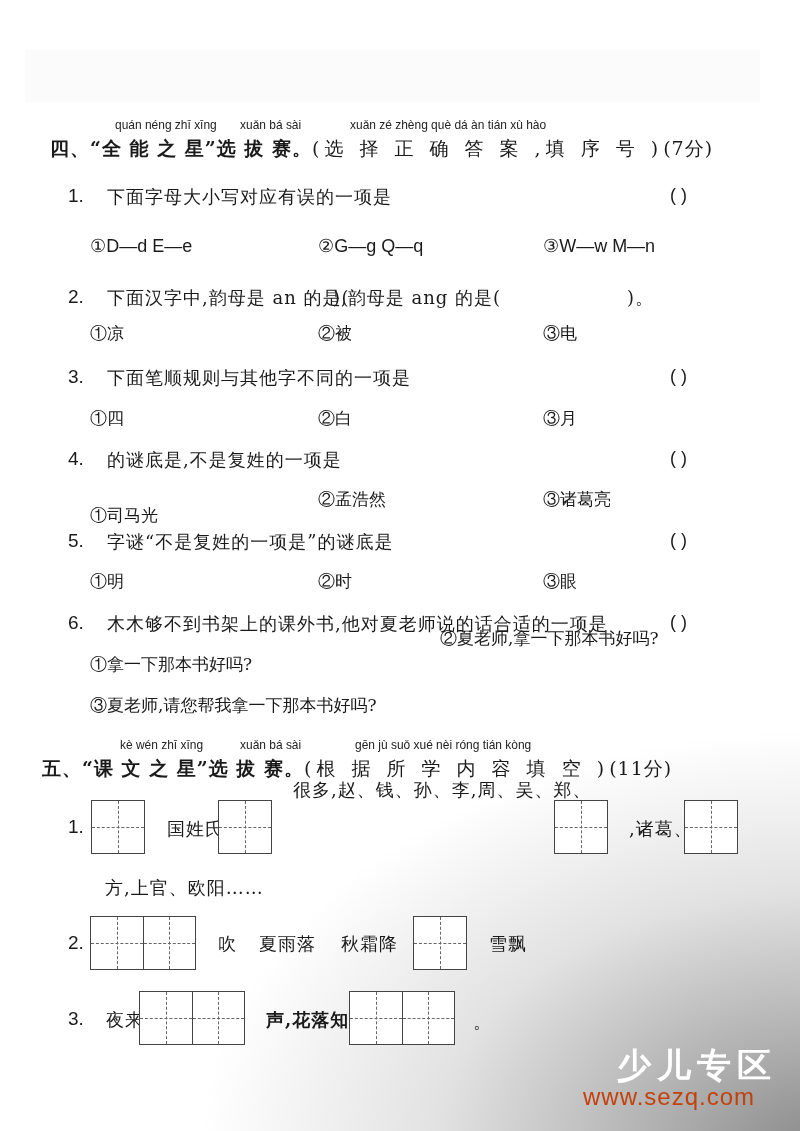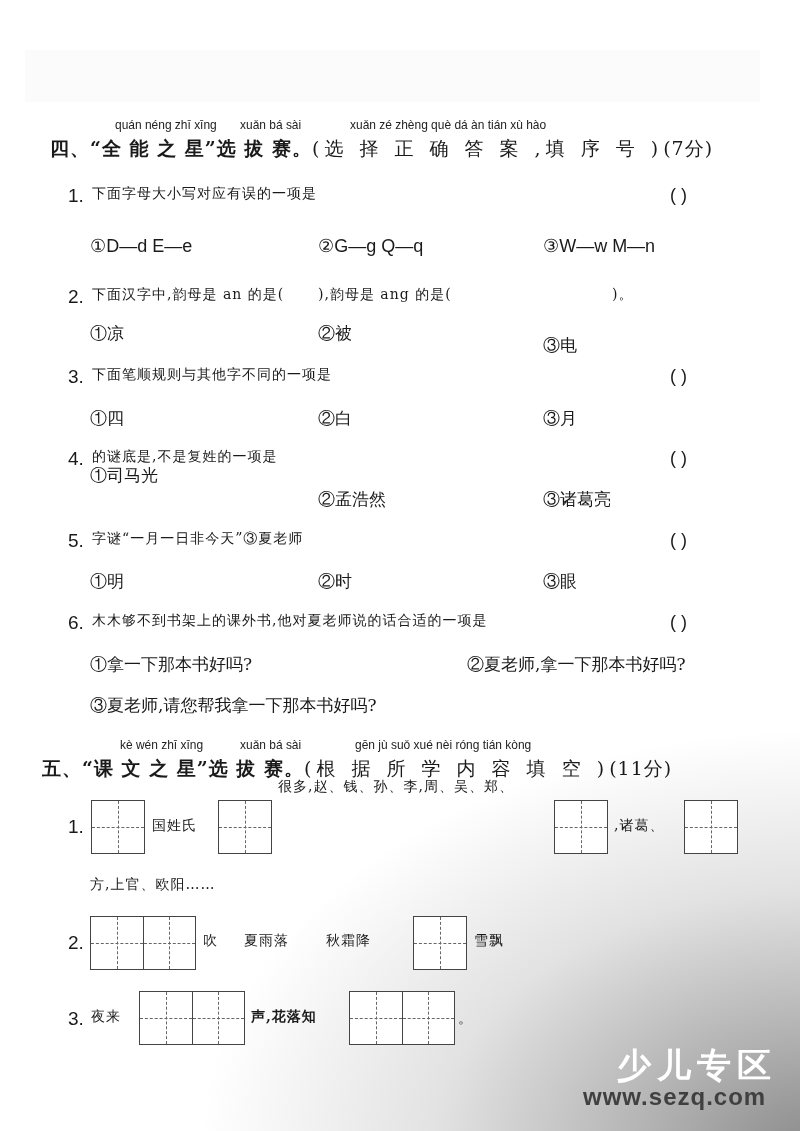--- a/index.html
+++ b/index.html
@@ -18,21 +18,21 @@
     position:absolute; left:25px; top:50px; width:735px; height:52px;
     background:#fbfbfb;
   }
   .abs { position:absolute; white-space:nowrap; }
   .pinyin {
     font-family:"Liberation Sans", sans-serif; font-size:13px; color:#222;
     letter-spacing:0; transform:scaleX(0.92); transform-origin:left;
   }
   .section-title { font-size:19px; font-weight:bold; letter-spacing:1px; }
   .section-title .light { font-weight:normal; letter-spacing:5px; }
-  .q { font-size:14px; letter-spacing:1px; }
+  .q { font-size:18px; letter-spacing:1px;margin-left:15px; }
   .num { font-family:"Liberation Sans", sans-serif; font-size:19px; }
   .opt { font-size:17px; }
   .latin { font-family:"Liberation Sans", sans-serif; font-size:18px; }
   .paren { font-size:18px; font-family:"Liberation Sans", sans-serif; }
   .grid {
     position:absolute; border:1.5px solid #444; box-sizing:border-box;
     display:flex; background:#fff;
   }
   .cell {
     flex:1; position:relative; box-sizing:border-box;
@@ -44,23 +44,22 @@
   }
   .cell::after {
     content:""; position:absolute; top:50%; left:0; right:0;
     border-top:1px dashed #666;
   }
   .watermark-title {
     font-family:"DejaVu Sans", sans-serif; font-weight:bold; font-size:34px;
     color:#ffffff; letter-spacing:6px;
   }
   .watermark-url {
-    font-family:"Liberation Sans", sans-serif; font-size:24px; color:#404040;
+    font-family:"Liberation Sans", sans-serif; font-size:24px; color:#c2410c;
     letter-spacing:1px;
-    font-weight:bold;
   }
 </style>
 </head>
 <body>
 
 <div class="top-band"></div>
 <div class="corner-shade"></div>
 
 <div>
   <span class="abs pinyin" style="left:115px;top:117px;">quán néng zhī xīng</span>
@@ -80,56 +79,56 @@
     <span class="abs latin" style="left:543px;top:235px;">③W—w   M—n</span>
   </div>
 
   <div>
     <span class="abs num" style="left:68px;top:286px;">2.</span>
     <span class="abs q" style="left:92px;top:286px;">下面汉字中,韵母是 an 的是(</span>
     <span class="abs q" style="left:318px;top:286px;">),韵母是 ang 的是(</span>
     <span class="abs q" style="left:612px;top:286px;">)。</span>
     <span class="abs opt" style="left:90px;top:322px;">①凉</span>
     <span class="abs opt" style="left:318px;top:322px;">②被</span>
-    <span class="abs opt" style="left:543px;top:334px;">③电</span>
+    <span class="abs opt" style="left:543px;top:322px;">③电</span>
   </div>
 
   <div>
     <span class="abs num" style="left:68px;top:366px;">3.</span>
     <span class="abs q" style="left:92px;top:366px;">下面笔顺规则与其他字不同的一项是</span>
     <span class="abs paren" style="left:670px;top:366px;">(      )</span>
     <span class="abs opt" style="left:90px;top:407px;">①四</span>
     <span class="abs opt" style="left:318px;top:407px;">②白</span>
     <span class="abs opt" style="left:543px;top:407px;">③月</span>
   </div>
 
   <div>
     <span class="abs num" style="left:68px;top:448px;">4.</span>
     <span class="abs q" style="left:92px;top:448px;">的谜底是,不是复姓的一项是</span>
     <span class="abs paren" style="left:670px;top:448px;">(      )</span>
-    <span class="abs opt" style="left:90px;top:464px;">①司马光</span>
+    <span class="abs opt" style="left:90px;top:504px;">①司马光</span>
     <span class="abs opt" style="left:318px;top:488px;">②孟浩然</span>
     <span class="abs opt" style="left:543px;top:488px;">③诸葛亮</span>
   </div>
 
   <div>
     <span class="abs num" style="left:68px;top:530px;">5.</span>
-    <span class="abs q" style="left:92px;top:530px;">字谜“一月一日非今天”③夏老师</span>
+    <span class="abs q" style="left:92px;top:530px;">字谜“不是复姓的一项是”的谜底是</span>
     <span class="abs paren" style="left:670px;top:530px;">(      )</span>
     <span class="abs opt" style="left:90px;top:570px;">①明</span>
     <span class="abs opt" style="left:318px;top:570px;">②时</span>
     <span class="abs opt" style="left:543px;top:570px;">③眼</span>
   </div>
 
   <div>
     <span class="abs num" style="left:68px;top:612px;">6.</span>
     <span class="abs q" style="left:92px;top:612px;text-align:right;">木木够不到书架上的课外书,他对夏老师说的话合适的一项是</span>
     <span class="abs paren" style="left:670px;top:612px;">(      )</span>
     <span class="abs opt" style="left:90px;top:653px;">①拿一下那本书好吗?</span>
-    <span class="abs opt" style="left:440px;top:653px;margin-left:27px;">②夏老师,拿一下那本书好吗?</span>
+    <span class="abs opt" style="left:440px;top:627px;">②夏老师,拿一下那本书好吗?</span>
     <span class="abs opt" style="left:90px;top:694px;">③夏老师,请您帮我拿一下那本书好吗?</span>
   </div>
 </div>
 
 <div>
   <span class="abs pinyin" style="left:120px;top:737px;">kè wén zhī xīng</span>
   <span class="abs pinyin" style="left:240px;top:737px;">xuǎn bá sài</span>
   <span class="abs pinyin" style="left:355px;top:737px;">gēn jù suǒ xué nèi róng tián kòng</span>
 
   <div class="abs section-title" style="left:42px;top:756px;">

